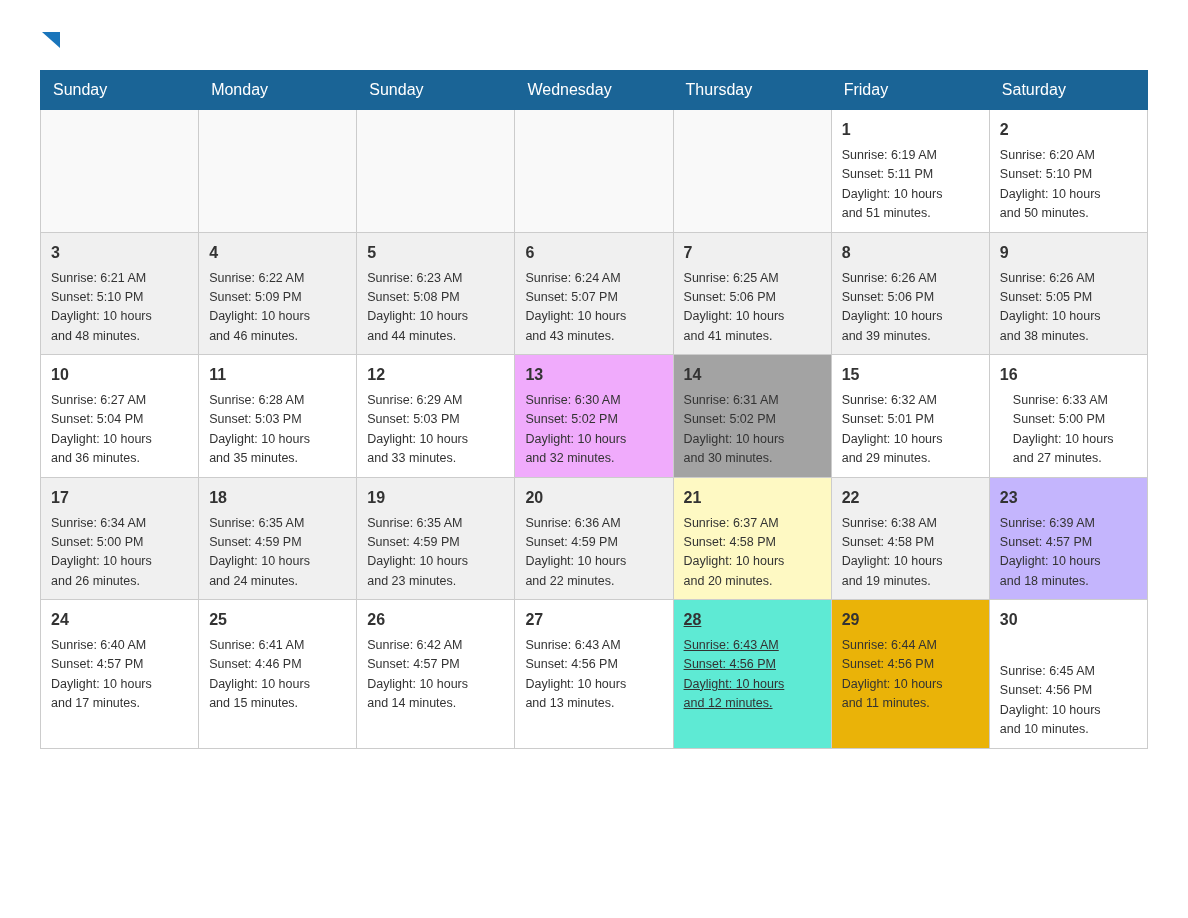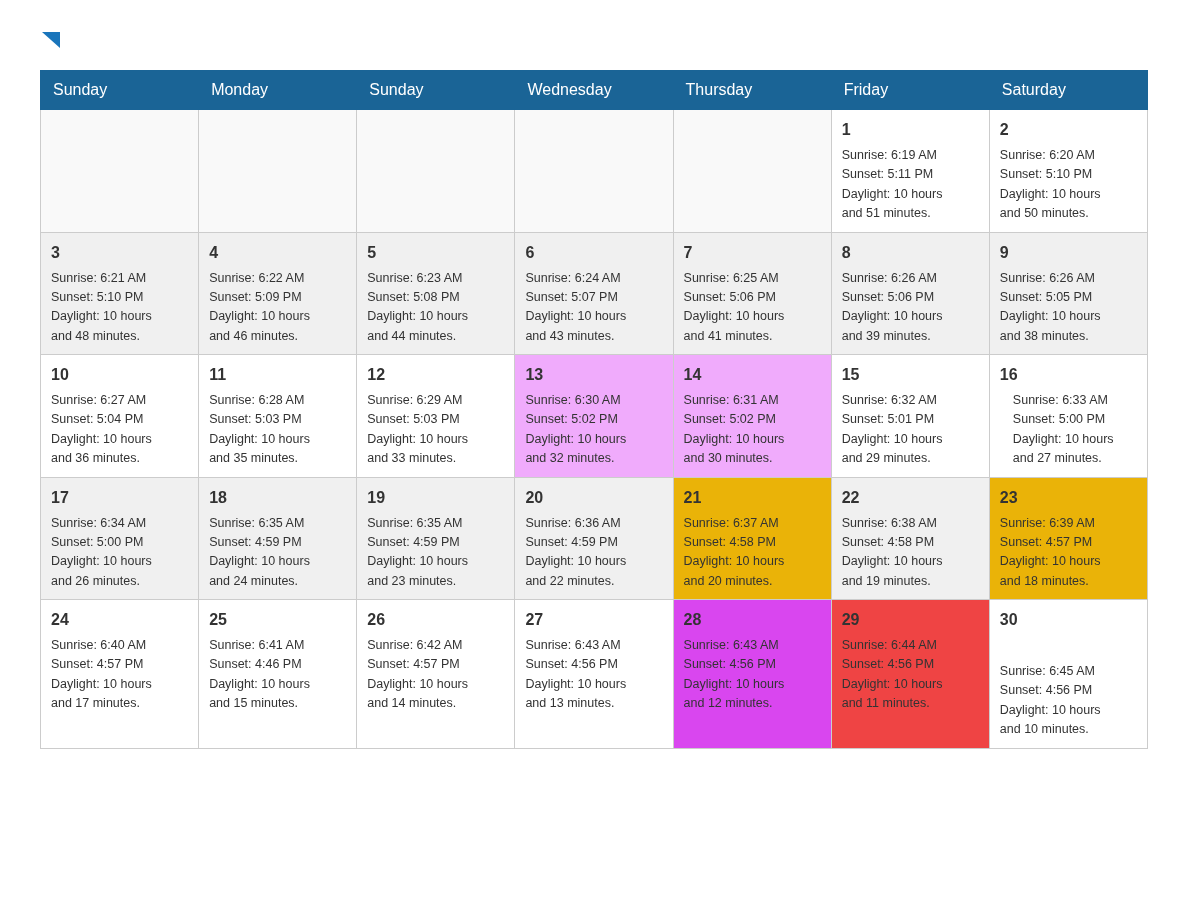--- a/index.html
+++ b/index.html
@@ -223,21 +223,21 @@
 Daylight: 10 hours
 and 33 minutes.</div>
         </td>
         <td style="background-color: #f0abfc;">
           <span class="day-number">13</span>
           <div class="day-info" style="white-space: pre-line;">Sunrise: 6:30 AM
 Sunset: 5:02 PM
 Daylight: 10 hours
 and 32 minutes.</div>
         </td>
-        <td style="background-color: #f0abfc;">
+        <td style="background-color: #a3a3a3;">
           <span class="day-number">14</span>
           <div class="day-info" style="white-space: pre-line;">Sunrise: 6:31 AM
 Sunset: 5:02 PM
 Daylight: 10 hours
 and 30 minutes.</div>
         </td>
         <td style="background-color: rgb(255, 255, 255);">
           <span class="day-number">15</span>
           <div class="day-info" style="white-space: pre-line;">Sunrise: 6:32 AM
 Sunset: 5:01 PM
@@ -274,35 +274,35 @@
 Daylight: 10 hours
 and 23 minutes.</div>
         </td>
         <td style="background-color: rgb(240, 240, 240);">
           <span class="day-number">20</span>
           <div class="day-info" style="white-space: pre-line;">Sunrise: 6:36 AM
 Sunset: 4:59 PM
 Daylight: 10 hours
 and 22 minutes.</div>
         </td>
-        <td style="background-color: #eab308;">
+        <td style="background-color: #fef9c3;">
           <span class="day-number">21</span>
           <div class="day-info" style="white-space: pre-line;">Sunrise: 6:37 AM
 Sunset: 4:58 PM
 Daylight: 10 hours
 and 20 minutes.</div>
         </td>
         <td style="background-color: rgb(240, 240, 240);">
           <span class="day-number">22</span>
           <div class="day-info" style="white-space: pre-line;">Sunrise: 6:38 AM
 Sunset: 4:58 PM
 Daylight: 10 hours
 and 19 minutes.</div>
         </td>
-        <td style="background-color: #eab308;">
+        <td style="background-color: #c4b5fd;">
           <span class="day-number">23</span>
           <div class="day-info" style="white-space: pre-line;">Sunrise: 6:39 AM
 Sunset: 4:57 PM
 Daylight: 10 hours
 and 18 minutes.</div>
         </td>
       </tr>
       <tr>
         <td style="background-color: rgb(255, 255, 255);">
           <span class="day-number">24</span>
@@ -325,28 +325,28 @@
 Daylight: 10 hours
 and 14 minutes.</div>
         </td>
         <td style="background-color: rgb(255, 255, 255);">
           <span class="day-number">27</span>
           <div class="day-info" style="white-space: pre-line;">Sunrise: 6:43 AM
 Sunset: 4:56 PM
 Daylight: 10 hours
 and 13 minutes.</div>
         </td>
-        <td style="background-color: #d946ef;">
+        <td style="background-color: #5eead4; text-decoration: underline;">
           <span class="day-number">28</span>
           <div class="day-info" style="white-space: pre-line;">Sunrise: 6:43 AM
 Sunset: 4:56 PM
 Daylight: 10 hours
 and 12 minutes.</div>
         </td>
-        <td style="background-color: #ef4444;">
+        <td style="background-color: #eab308;">
           <span class="day-number">29</span>
           <div class="day-info" style="white-space: pre-line;">Sunrise: 6:44 AM
 Sunset: 4:56 PM
 Daylight: 10 hours
 and 11 minutes.</div>
         </td>
         <td style="background-color: rgb(255, 255, 255);">
           <span class="day-number">30</span>
           <div class="day-info" style="white-space: pre-line; margin-top: 30px;">Sunrise: 6:45 AM
 Sunset: 4:56 PM

